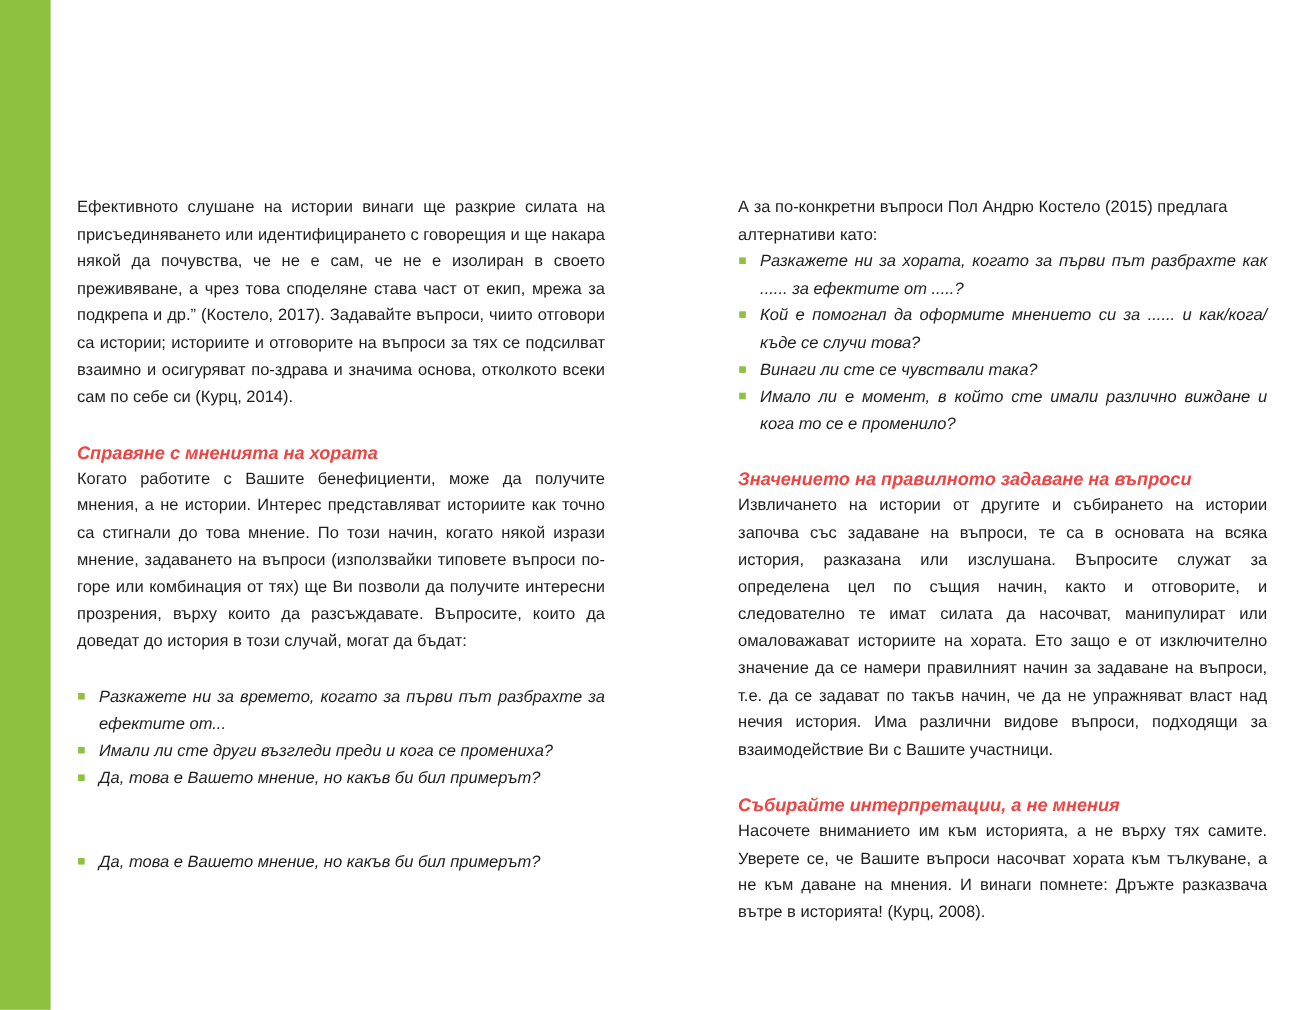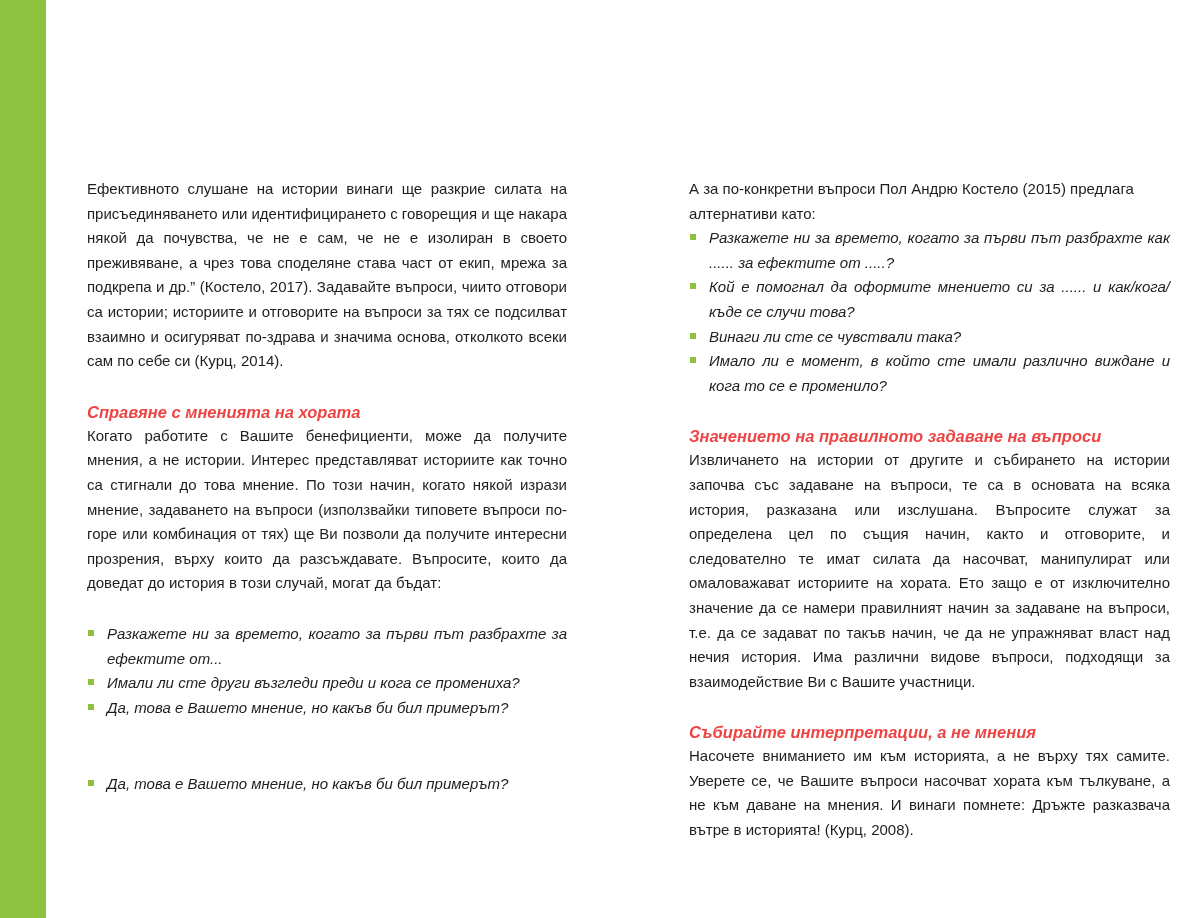--- a/index.html
+++ b/index.html
@@ -4,22 +4,22 @@
   <style>
     html, body { margin:0; padding:0; }
     body {
       width:1188px; height:918px; position:relative; overflow:hidden;
       background:#ffffff;
       font-family:"Liberation Sans", sans-serif;
       color:#1e1e1e;
     }
     .sidebar { position:absolute; left:0; top:0; width:46px; height:918px; background:#8dc13f; }
     .col { position:absolute; top:177px; font-size:15px; line-height:24.6px; }
-    .col-left { left:87px; width:480px; }
-    .col-right { left:689px; width:481px; }
+    .col-left { left:70px; width:480px; }
+    .col-right { left:671px; width:481px; }
     p { margin:0; text-align:justify; }
     p.ragged { text-align:left; }
     h2 {
       margin:0; font-size:16.5px; font-weight:bold; font-style:italic;
       color:#ef4444; line-height:24px;
     }
     ul { list-style:none; margin:0; padding:0; }
     li { position:relative; padding-left:20px; font-style:italic; text-align:justify; }
     li::before {
       content:""; position:absolute; left:1px; top:8px; width:6px; height:6px; background:#8dc13f;
@@ -45,21 +45,21 @@
   <div class="gap-l"></div>
   <div class="gap-l"></div>
   <ul>
     <li>Да, това е Вашето мнение, но какъв би бил примерът?</li>
   </ul>
 </div>
 
 <div class="col col-right">
   <p class="ragged">А за по-конкретни въпроси Пол Андрю Костело (2015) предлага алтернативи като:</p>
   <ul>
-    <li>Разкажете ни за времето, когато за първи път разбрахте как ...... за ефектите от .....?</li>
+    <li>Разкажете ни за хората, когато за първи път разбрахте как ...... за ефектите от .....?</li>
     <li>Кой е помогнал да оформите мнението си за ...... и как/кога/къде се случи това?</li>
     <li>Винаги ли сте се чувствали така?</li>
     <li>Имало ли е момент, в който сте имали различно виждане и кога то се е променило?</li>
   </ul>
   <div class="gap-l"></div>
   <h2>Значението на правилното задаване на въпроси</h2>
   <p>Извличането на истории от другите и събирането на истории започва със задаване на въпроси, те са в основата на всяка история, разказана или изслушана. Въпросите служат за определена цел по същия начин, както и отговорите, и следователно те имат силата да насочват, манипулират или омаловажават историите на хората. Ето защо е от изключително значение да се намери правилният начин за задаване на въпроси, т.е. да се задават по такъв начин, че да не упражняват власт над нечия история. Има различни видове въпроси, подходящи за взаимодействие Ви с Вашите участници.</p>
   <div class="gap-l"></div>
   <h2>Събирайте интерпретации, а не мнения</h2>
   <p>Насочете вниманието им към историята, а не върху тях самите. Уверете се, че Вашите въпроси насочват хората към тълкуване, а не към даване на мнения. И винаги помнете: Дръжте разказвача вътре в историята! (Курц, 2008).</p>

